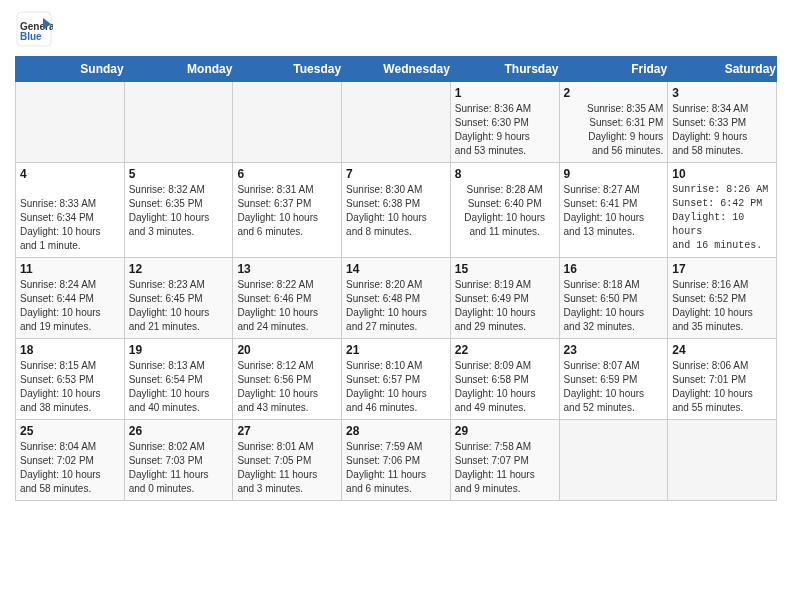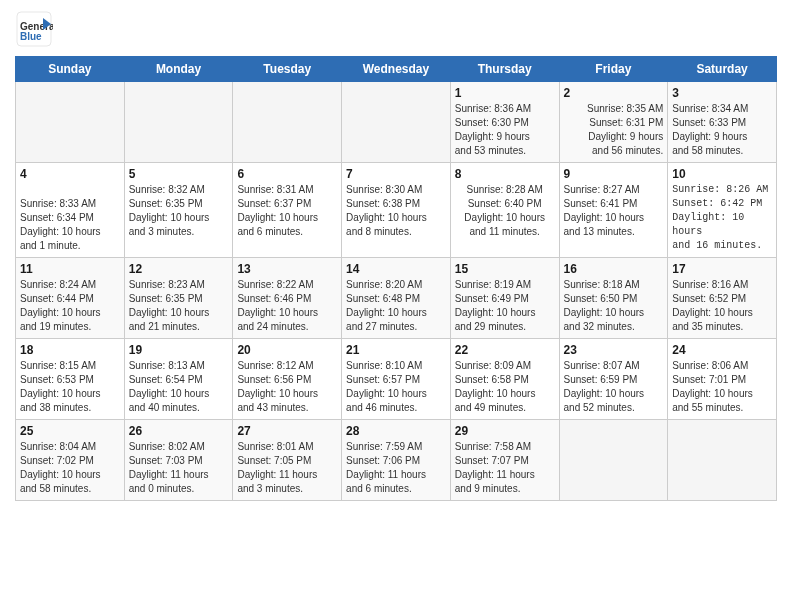--- a/index.html
+++ b/index.html
@@ -46,22 +46,22 @@
     table {
       width: 100%;
       border-collapse: collapse;
       table-layout: fixed;
     }
     thead tr th {
       background-color: #2e6db4;
       color: white;
       font-size: 12px;
       font-weight: bold;
-      padding: 5px 8px;
-      text-align: center;
+      padding: 5px 0;
+      text-align: right;
       border: 1px solid #2e6db4;
     }
     tbody tr td {
       border: 1px solid #ccc;
       vertical-align: top;
       padding: 4px 4px;
       font-size: 9.5px;
       color: #222;
       height: 80px;
       background: #fff;
@@ -201,21 +201,21 @@
           <td>
             <span class="day-number">11</span>
             <div class="day-info" style="white-space: pre-line;">Sunrise: 8:24 AM
 Sunset: 6:44 PM
 Daylight: 10 hours
 and 19 minutes.</div>
           </td>
           <td>
             <span class="day-number">12</span>
             <div class="day-info" style="white-space: pre-line;">Sunrise: 8:23 AM
-Sunset: 6:35 PM
+Sunset: 6:45 PM
 Daylight: 10 hours
 and 21 minutes.</div>
           </td>
           <td>
             <span class="day-number">13</span>
             <div class="day-info" style="white-space: pre-line;">Sunrise: 8:22 AM
 Sunset: 6:46 PM
 Daylight: 10 hours
 and 24 minutes.</div>
           </td>

